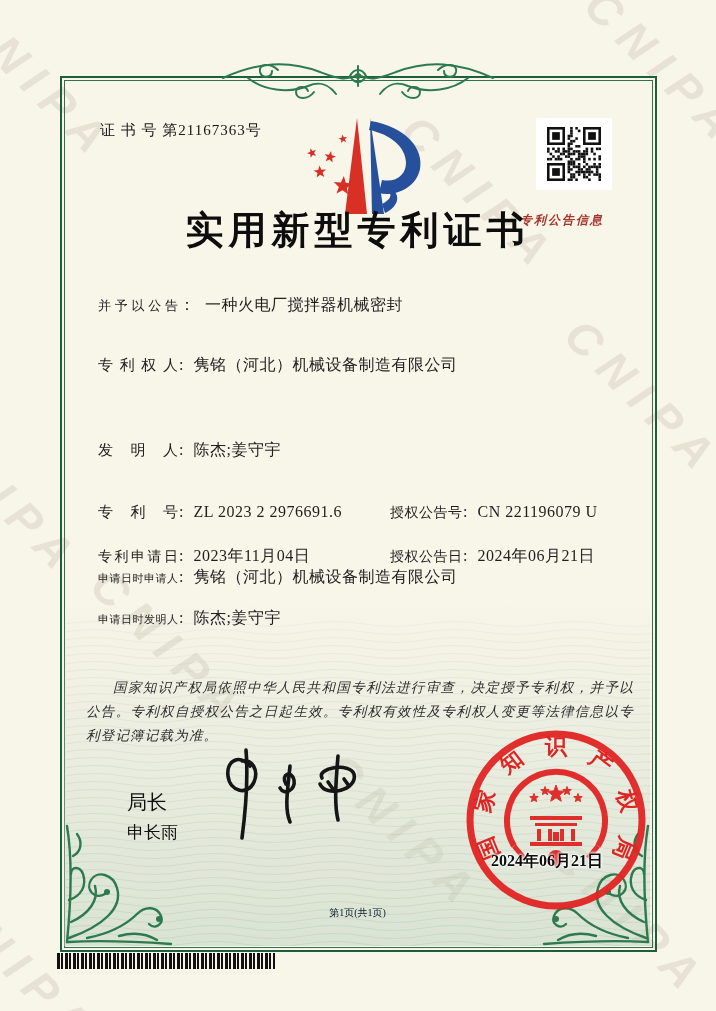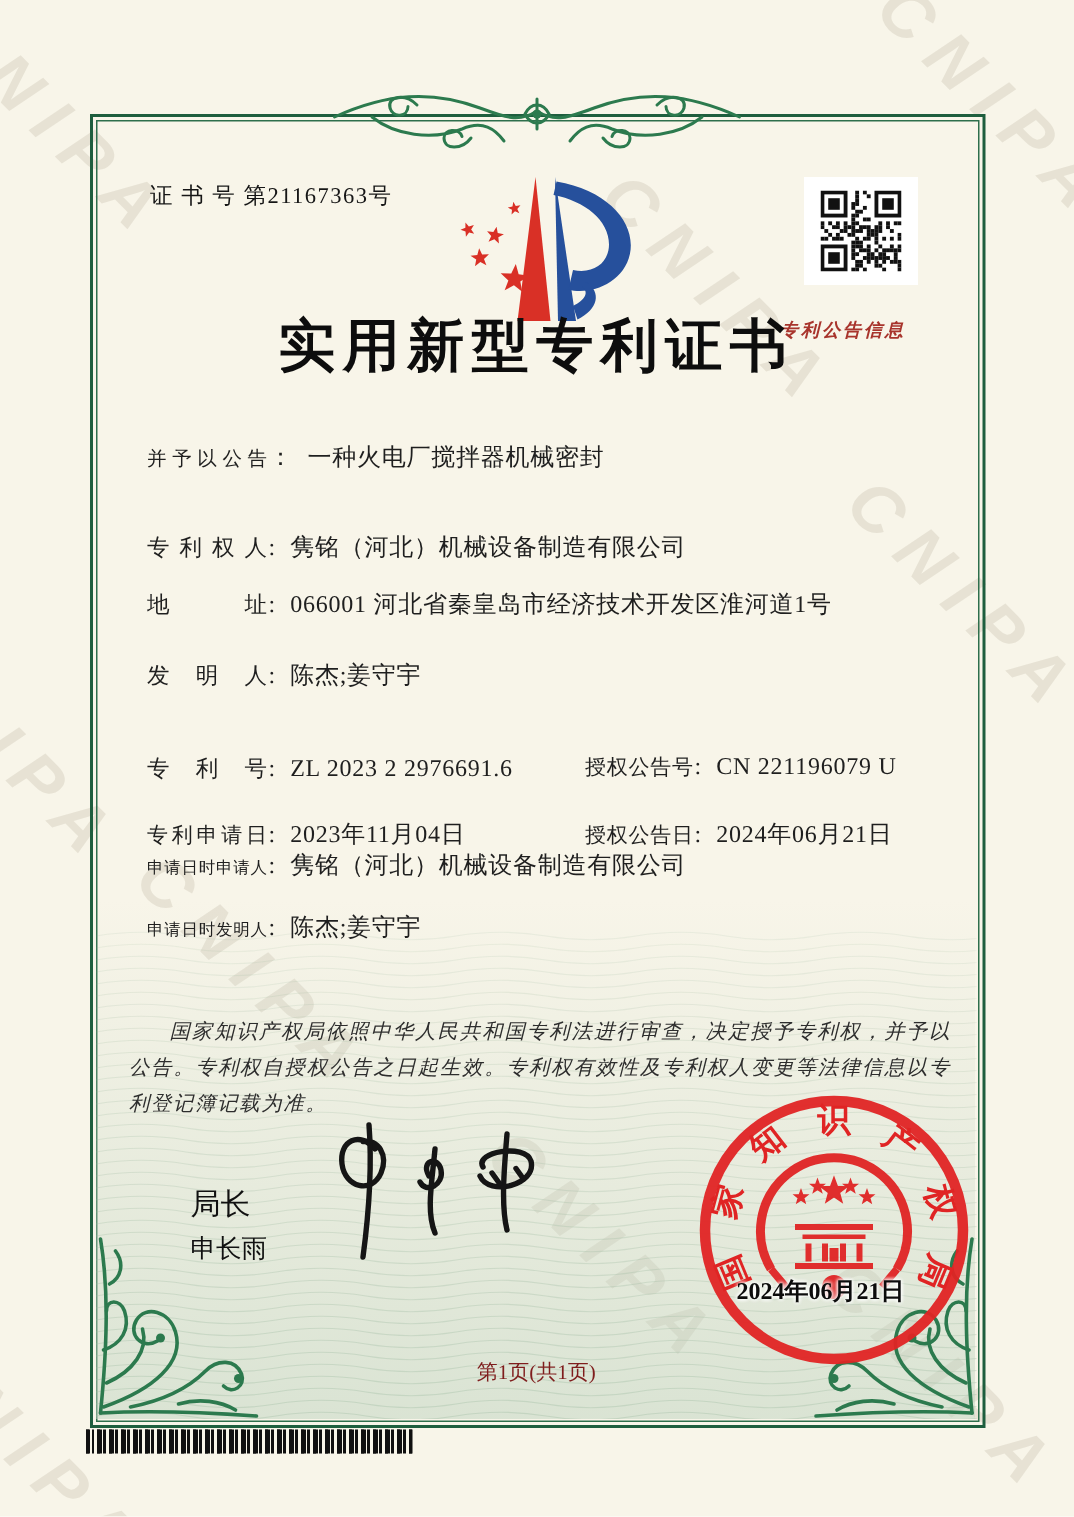--- a/index.html
+++ b/index.html
@@ -70,21 +70,21 @@
   .sig-name{position:absolute; left:127px; top:821px; font-size:17px; font-family:"Liberation Sans", sans-serif; color:#111;}
   .sig-script{position:absolute; left:212px; top:746px;}
   
   .seal{position:absolute; left:462px; top:726px;}
   .seal-date{
     position:absolute; left:472px; top:851px; width:150px; text-align:center;
     font-size:16px; font-weight:bold; color:#0c0c0c;
     text-shadow:0 0 3px #fff,0 0 3px #fff,0 0 3px #fff;
   }
   
-  .footer{position:absolute; left:60px; top:906px; width:595px; text-align:center; font-size:14px; color:#7f1d1d;}
+  .footer{position:absolute; left:60px; top:906px; width:595px; text-align:center; font-size:10px; color:#0f172a;}
   .barcode{
     position:absolute; left:57px; top:953px; width:218px; height:16px;
     background-image:
       repeating-linear-gradient(90deg,#101010 0 2px,rgba(0,0,0,0) 2px 4px),
       repeating-linear-gradient(90deg,#101010 0 3px,rgba(0,0,0,0) 3px 8px);
   }
 </style>
 </head>
 <body>
 
@@ -349,23 +349,20 @@
   <div class="qr-caption">专利公告信息</div>
 
   <div class="title">实用新型专利证书</div>
 
   <div class="row" style="top:295px">
     <span class="lbl lbl-6">并予以公告</span><span class="sep">：</span><span class="val">一种火电厂搅拌器机械密封</span>
   </div>
   <div class="row" style="top:355px">
     <span class="lbl lbl-4">专利权人</span><span class="sep">:</span><span class="val">隽铭（河北）机械设备制造有限公司</span>
   </div>
-  <div class="row" style="top:393px">
-    <span class="lbl lbl-2">地址</span><span class="sep">:</span><span class="val">066001 河北省秦皇岛市经济技术开发区淮河道1号</span>
-  </div>
   <div class="row" style="top:440px">
     <span class="lbl lbl-3">发明人</span><span class="sep">:</span><span class="val">陈杰;姜守宇</span>
   </div>
   <div class="row" style="top:503px">
     <span class="lbl lbl-3">专利号</span><span class="sep">:</span><span class="val">ZL 2023 2 2976691.6</span>
     <span class="row-right">
       <span class="lblr">授权公告号</span><span class="sep">:</span><span class="val">CN 221196079 U</span>
     </span>
   </div>
   <div class="row" style="top:546px">

